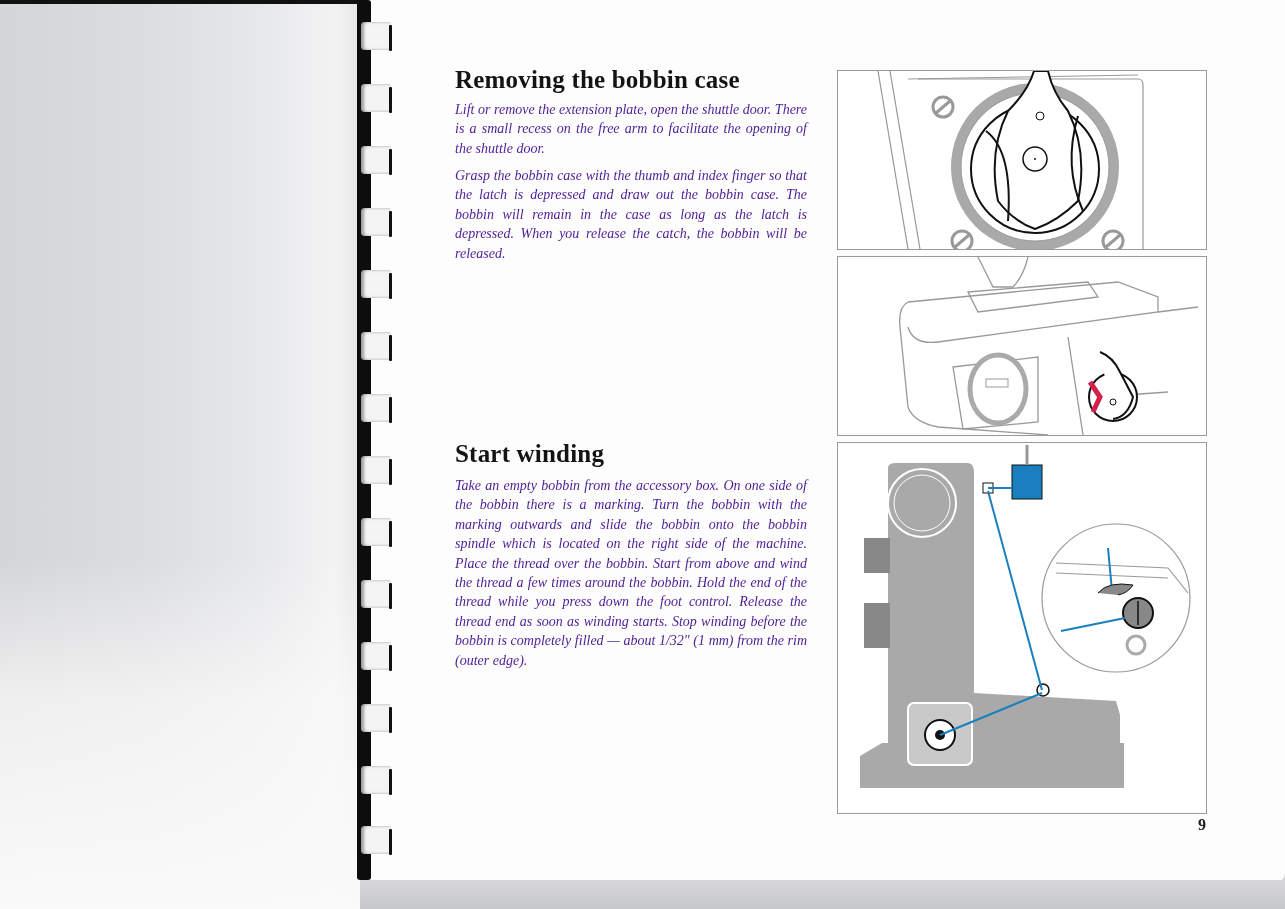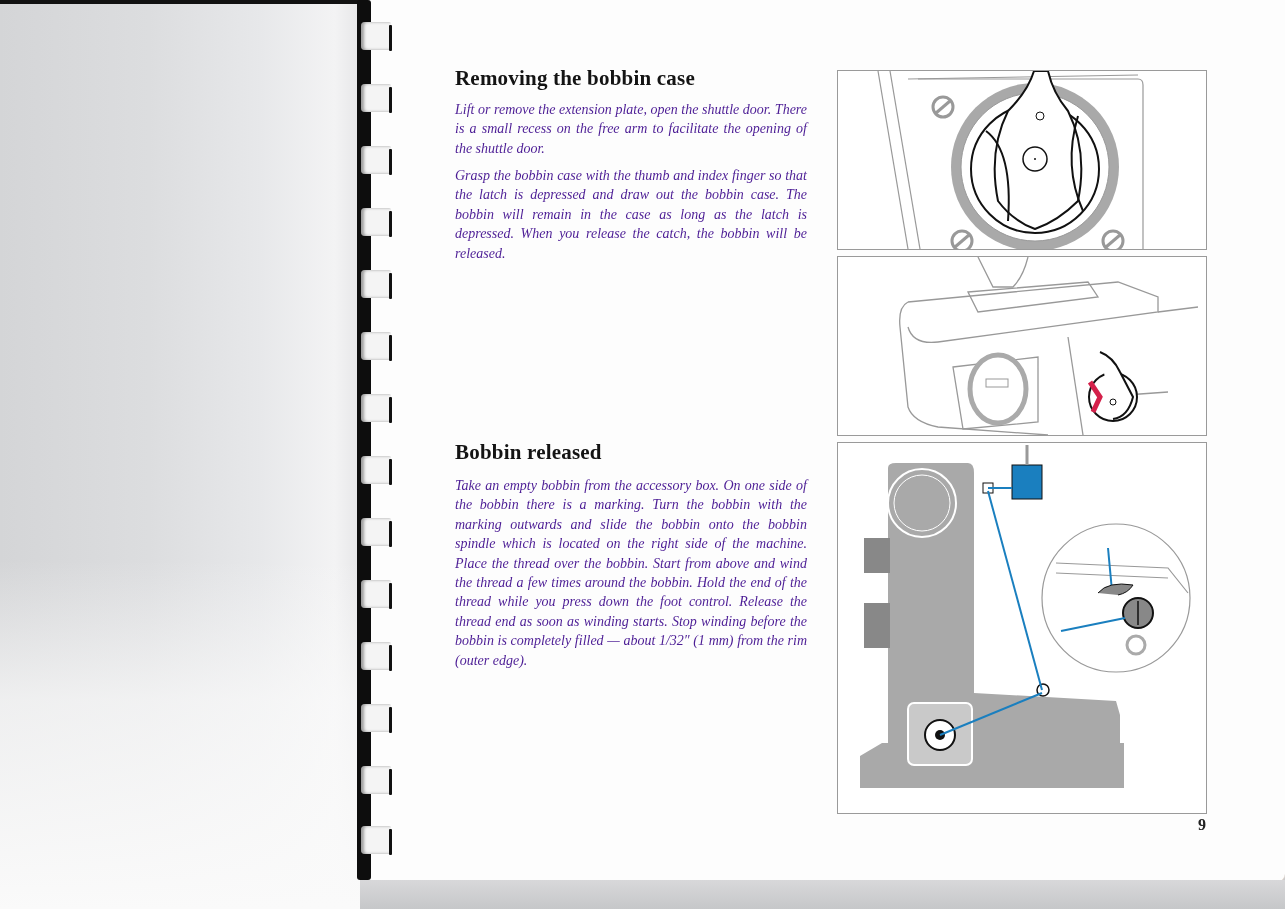--- a/index.html
+++ b/index.html
@@ -9,21 +9,21 @@
   .left-page .top-band{position:absolute;left:0;top:0;width:372px;height:4px;background:#111;}
   .left-page .lower{position:absolute;left:0;top:560px;width:372px;height:349px;
     background:linear-gradient(180deg,rgba(255,255,255,0) 0%,rgba(250,250,250,0.7) 40%,#fafafa 100%);}
   .right-page{position:absolute;left:368px;top:0;width:917px;height:882px;background:#fdfdfd;
     border-bottom:2px solid #e8d8cc;border-bottom-right-radius:10px;}
   .bottom-shadow{position:absolute;left:360px;top:880px;width:925px;height:29px;background:linear-gradient(180deg,#d8d8da,#c6c7c9);}
   .spine{position:absolute;left:357px;top:0;width:14px;height:880px;background:#0d0d0d;border-radius:3px;}
   .ring{position:absolute;left:361px;width:30px;height:28px;background:#f4f4f4;border-radius:4px 2px 2px 4px;
     box-shadow:inset 3px 0 3px rgba(0,0,0,0.35);}
   .ring::after{content:"";position:absolute;right:-1px;top:3px;width:3px;height:26px;background:#111;border-radius:1px;}
-  h2{position:absolute;margin:0;font-weight:bold;font-size:21px;color:#141414;letter-spacing:0.2px;}
+  h2{position:absolute;margin:0;font-weight:bold;font-size:25px;color:#141414;letter-spacing:0.2px;}
   .para{position:absolute;margin:0;font-size:14px;line-height:19.4px;color:#4c1d95;text-align:justify;width:352px;font-style:italic;}
   .fig{position:absolute;border:1px solid #9a9a9a;background:#fff;overflow:hidden;}
   .page-num{position:absolute;left:1198px;top:816px;font-size:16px;font-weight:bold;color:#222;}
 </style>
 </head>
 <body>
 
 <div class="left-page">
   <div class="top-band"></div>
   <div class="lower"></div>
@@ -47,21 +47,21 @@
   <div class="ring" style="top:642px"></div>
   <div class="ring" style="top:704px"></div>
   <div class="ring" style="top:766px"></div>
   <div class="ring" style="top:826px"></div>
 </div>
 
 <h2 style="left:455px;top:66px">Removing the bobbin case</h2>
 <p class="para" style="left:455px;top:100px">Lift or remove the extension plate, open the shuttle door. There is a small recess on the free arm to facilitate the opening of the shuttle door.</p>
 <p class="para" style="left:455px;top:166px">Grasp the bobbin case with the thumb and index finger so that the latch is depressed and draw out the bobbin case. The bobbin will remain in the case as long as the latch is depressed. When you release the catch, the bobbin will be released.</p>
 
-<h2 style="left:455px;top:440px">Bobbin released</h2>
+<h2 style="left:455px;top:440px">Start winding</h2>
 <p class="para" style="left:455px;top:476px">Take an empty bobbin from the accessory box. On one side of the bobbin there is a marking. Turn the bobbin with the marking outwards and slide the bobbin onto the bobbin spindle which is located on the right side of the machine. Place the thread over the bobbin. Start from above and wind the thread a few times around the bobbin. Hold the end of the thread while you press down the foot control. Release the thread end as soon as winding starts. Stop winding before the bobbin is completely filled — about 1/32″ (1 mm) from the rim (outer edge).</p>
 
 <div class="fig" style="left:837px;top:70px;width:368px;height:178px">
   <svg width="368" height="178" viewBox="0 0 368 178">
     <path d="M40 0 L70 178" stroke="#999" fill="none" stroke-width="1.2"></path>
     <path d="M52 0 L82 178" stroke="#999" fill="none" stroke-width="1.2"></path>
     <path d="M80 8 L300 8 Q305 8 305 14 L305 178" stroke="#999" fill="none" stroke-width="1.2"></path>
     <path d="M70 8 L300 4" stroke="#999" fill="none"></path>
     <circle cx="197" cy="96" r="84" fill="#a9a9a9"></circle>
     <circle cx="197" cy="96" r="74" fill="#fff" stroke="#999"></circle>

